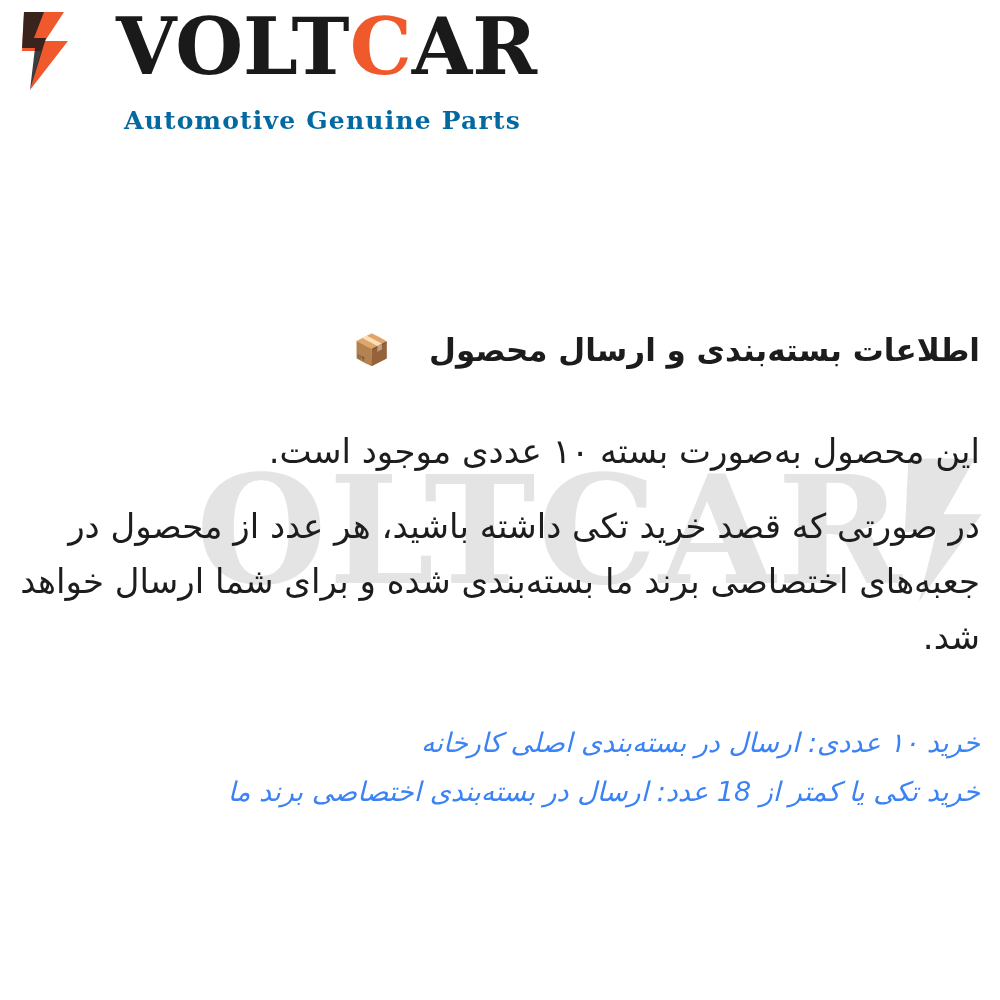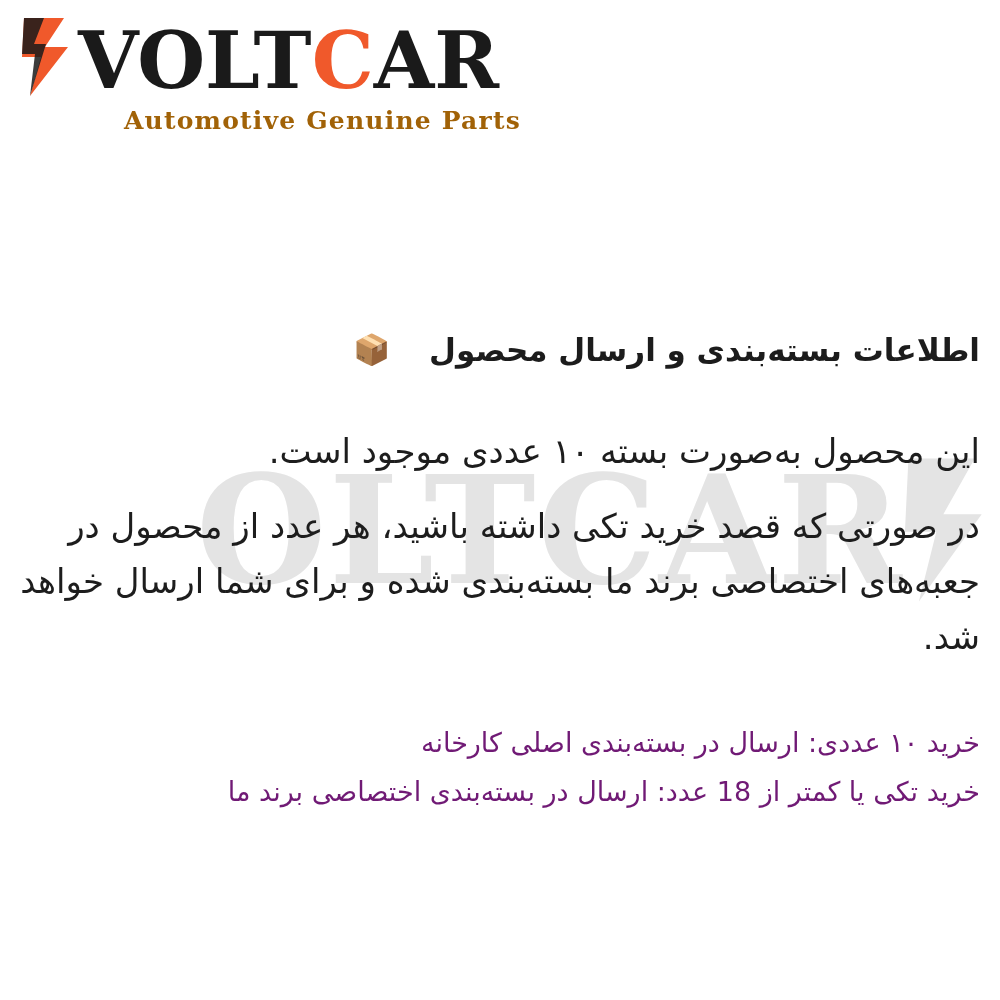--- a/index.html
+++ b/index.html
@@ -63,22 +63,23 @@
   .logo-block {
     position: absolute;
     left: 20px;
     top: 8px;
     z-index: 3;
     direction: ltr;
     text-align: left;
   }
   .logo-row {
     display: flex;
-    align-items: flex-end;
+    align-items: flex-start;
     height: 92px;
+    gap: 38px;
   }
   .logo-bolt {
     width: 62px;
     height: 86px;
     margin-right: -4px;
     flex: none;
   }
   .logo-bolt svg { display: block; }
   .logo-word {
     font-family: "DejaVu Serif", "Liberation Serif", serif;
@@ -87,21 +88,21 @@
     line-height: 1;
     color: #1a1a1a;
     letter-spacing: 0px;
     white-space: nowrap;
   }
   .logo-word .accent { color: #f0592b; }
   .logo-tagline {
     font-family: "DejaVu Serif", "Liberation Serif", serif;
     font-weight: 700;
     font-size: 25px;
-    color: #a16207;
+    color: #0369a1;
     letter-spacing: 1.2px;
     margin-top: 6px;
     margin-left: 104px;
     white-space: nowrap;
   }
 
   
   .content {
     position: absolute;
     left: 0;
@@ -144,23 +145,24 @@
 
   .spacer { height: 56px; }
 
   .bullets {
     margin: 0;
     padding: 0;
     list-style: none;
   }
   .bullets li {
     font-size: 27px;
-    color: #701a75;
+    color: #3b82f6;
     line-height: 1.6;
     margin: 0 0 6px 0;
+    font-style: italic;
   }
 </style>
 </head>
 <body>
 
 <div class="page">
 
   <div class="watermark">
     <div class="wm-inner">
       <div class="wm-bolt">

